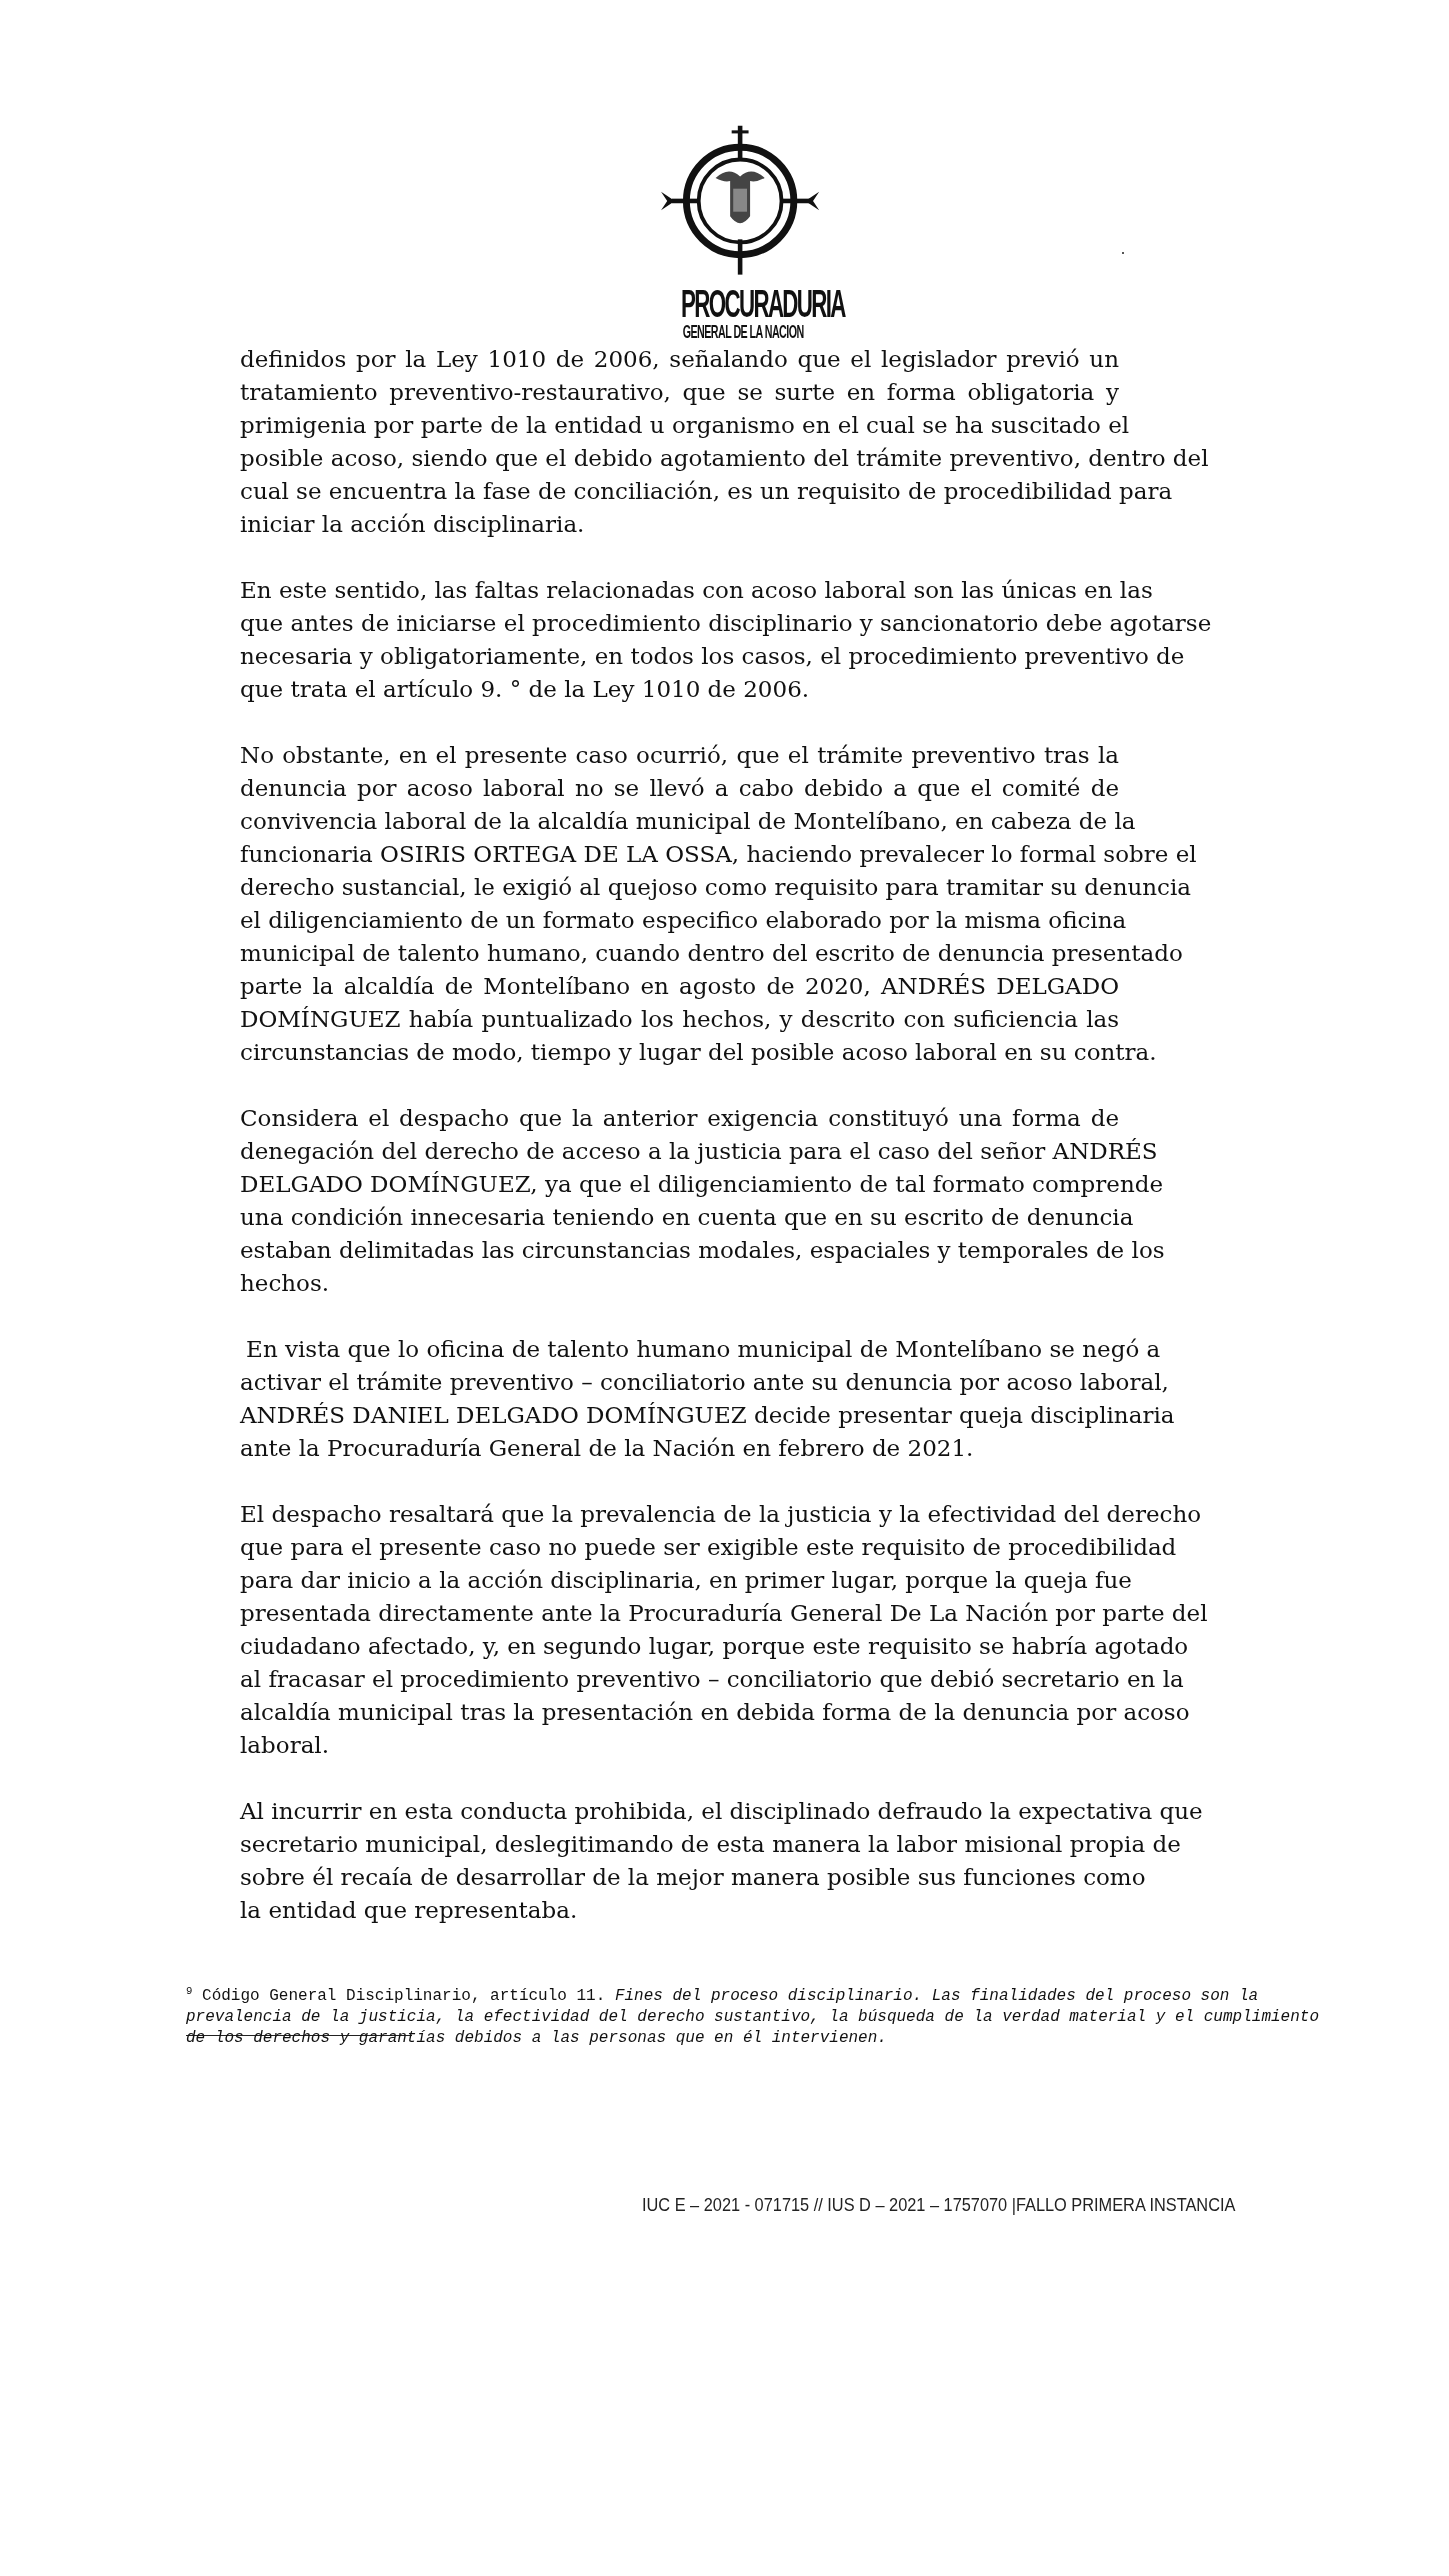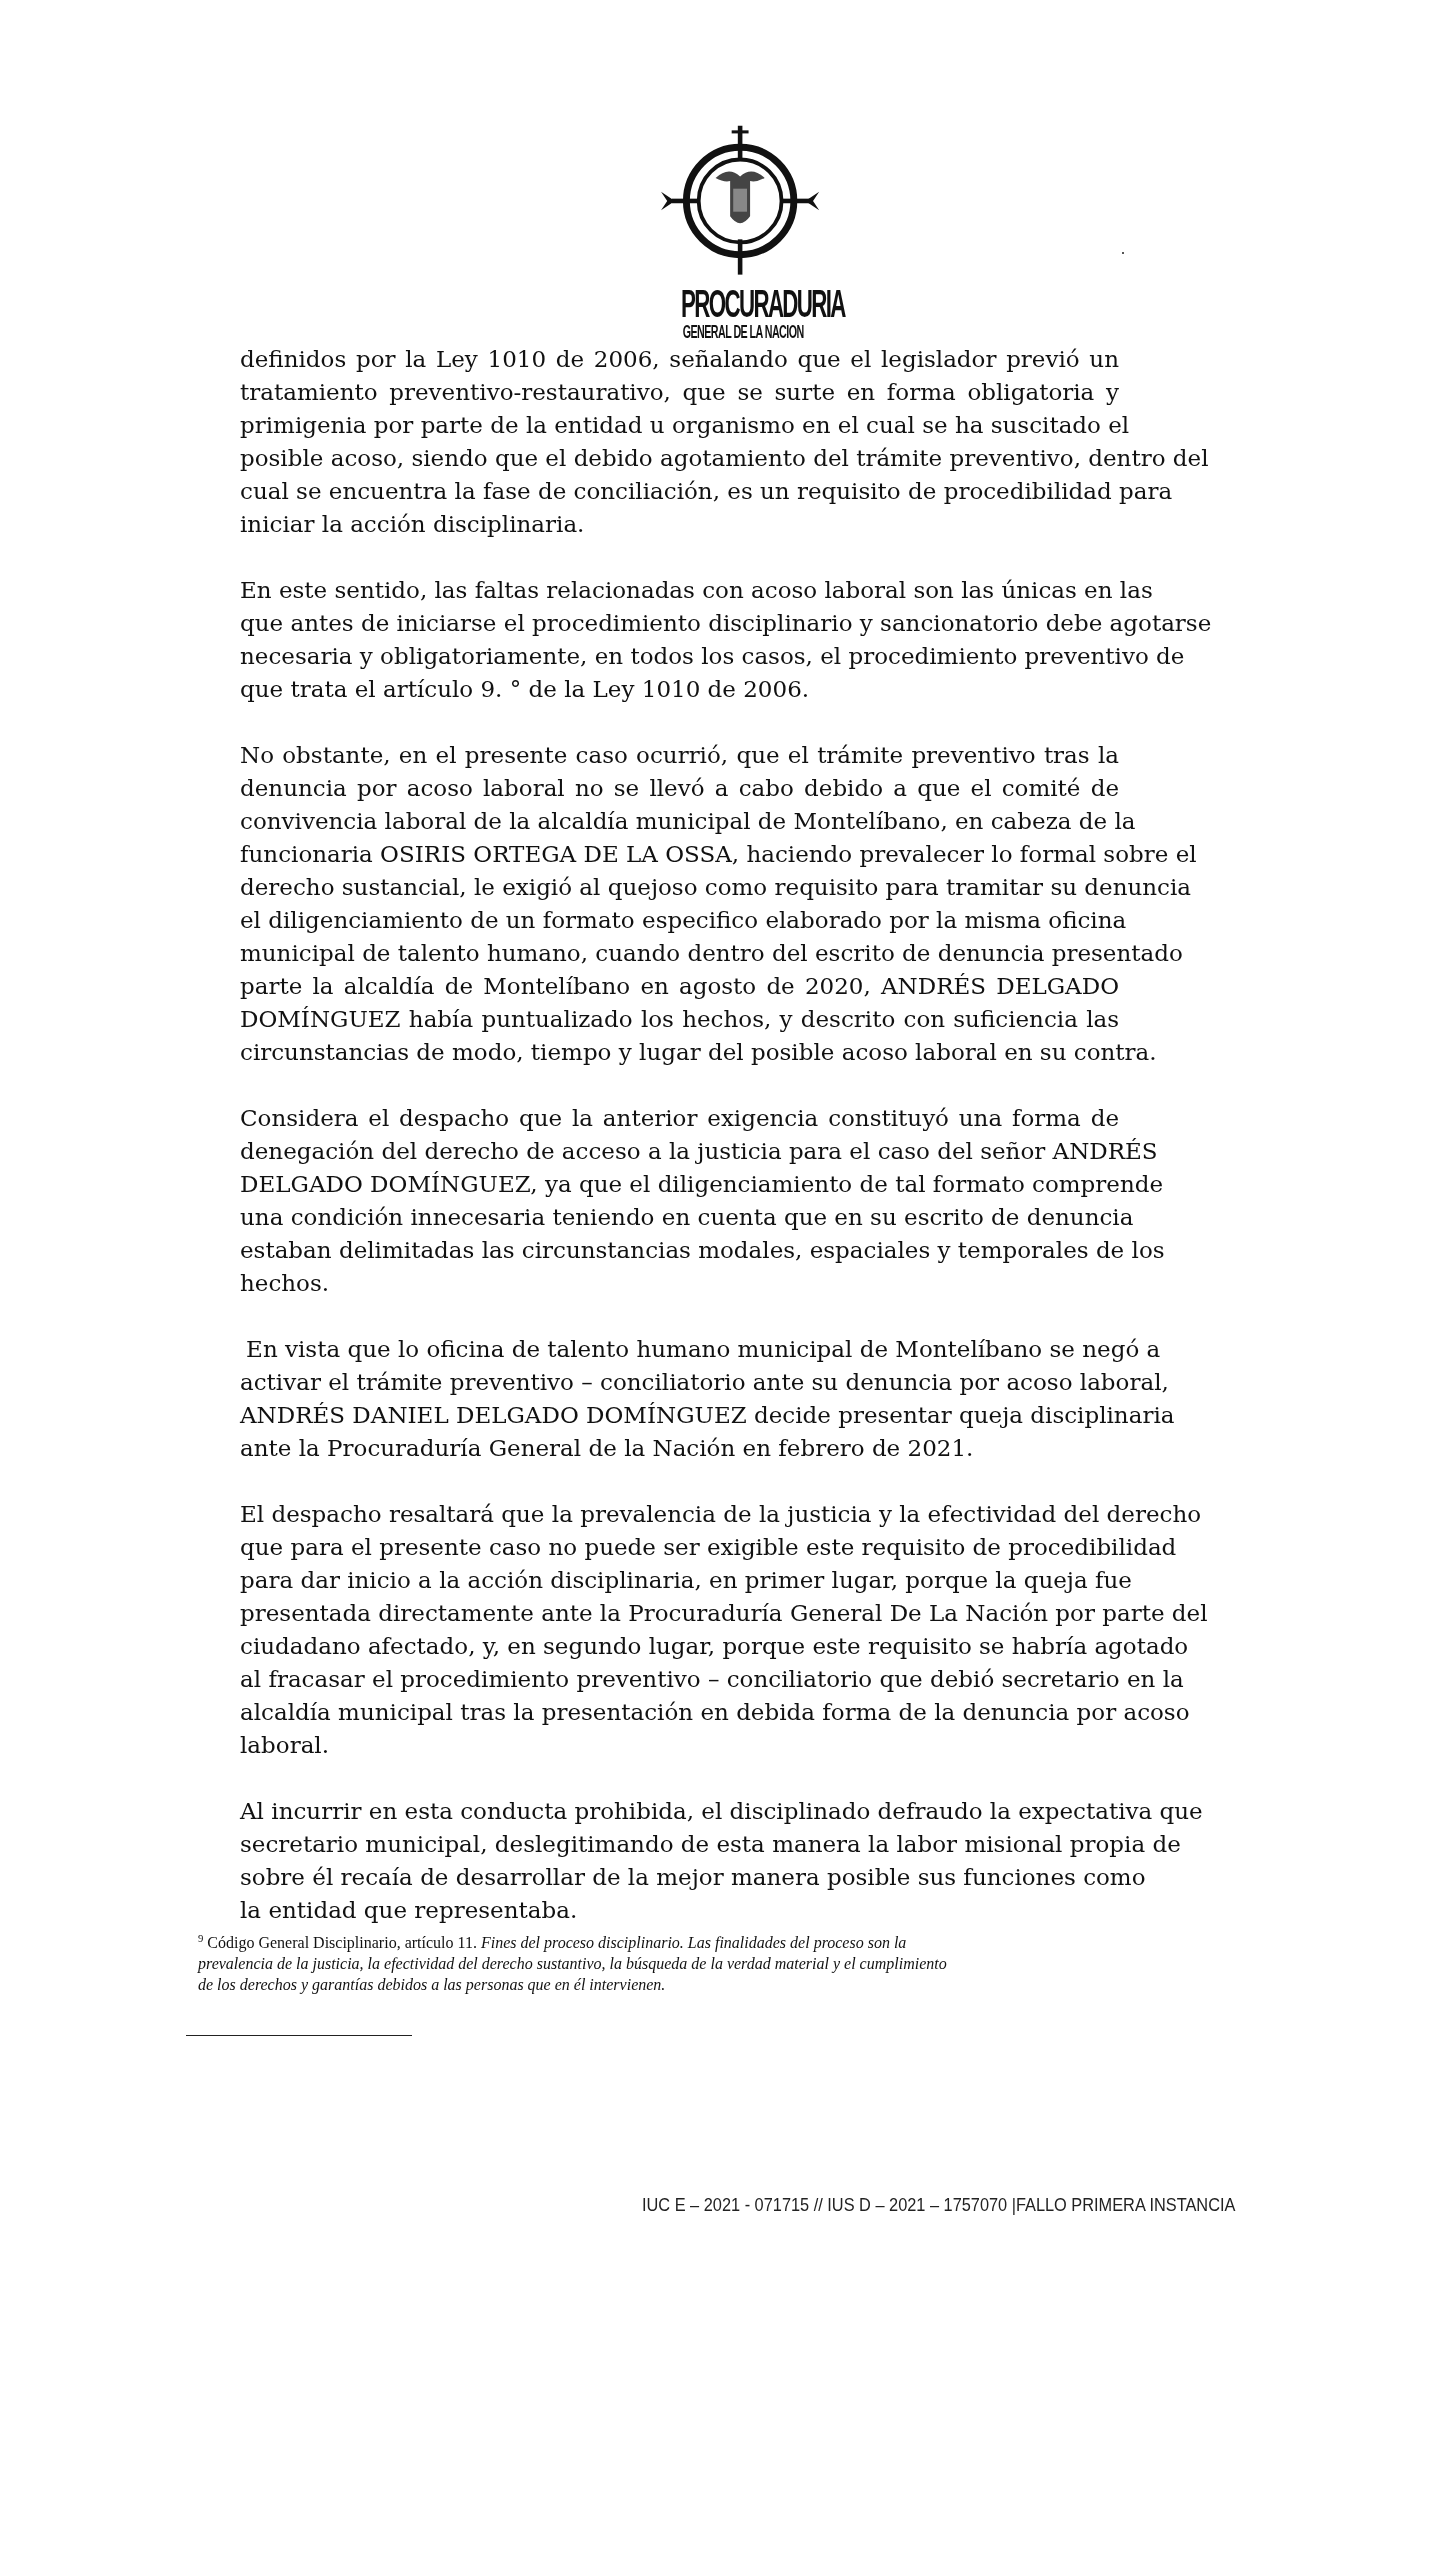--- a/index.html
+++ b/index.html
@@ -13,22 +13,22 @@
     font-family: "Liberation Sans", sans-serif; font-weight: bold; font-size: 15.3px; letter-spacing: -0.8px;
     transform: scaleX(0.7) scaleY(1.15); transform-origin: center top; color: #111; white-space: nowrap; }
   .body { position: absolute; left: 228px; top: 343px; width: 891px;
     font-family: "DejaVu Serif", serif; font-size: 23px; line-height: 33px; }
   .para { margin: 0 0 33px 12px; }
   .line { display: block; text-align: justify; text-align-last: justify; white-space: nowrap; height: 33px; overflow: visible; }
   .line.last { text-align: left; text-align-last: left; }
   .line.indent { padding-left: 6.1px; }
   sup { font-size: 14.6px; line-height: 0; vertical-align: 9.2px; }
   .fn-rule { position: absolute; left: 186px; top: 2035px; width: 226px; height: 0; border-top: 1.5px solid #222; }
-  .footnote { position: absolute; left: 186px; top: 1932px; width: 1135px;
-    font-family: Liberation Serif, serif; font-size: 16px; line-height: 21px; margin-left: 12px; }
+  .footnote { position: absolute; left: 186px; top: 1986px; width: 1135px;
+    font-family: Liberation Mono, monospace; font-size: 16px; line-height: 21px; }
   .footnote .fn-num { font-size: 10.7px; vertical-align: 6.1px; line-height: 0; }
   .footnote i { font-style: italic; }
   .footer { position: absolute; left: 642px; top: 2194px; width: 767px;
     font-family: "Liberation Sans", sans-serif; font-size: 19px; color: #222; white-space: nowrap;
     transform: scaleX(0.86); transform-origin: left center; }
   .speck { position: absolute; left: 1122px; top: 252px; width: 1.5px; height: 2.3px; background: #555; }
 </style>
 </head>
 <body>
 

